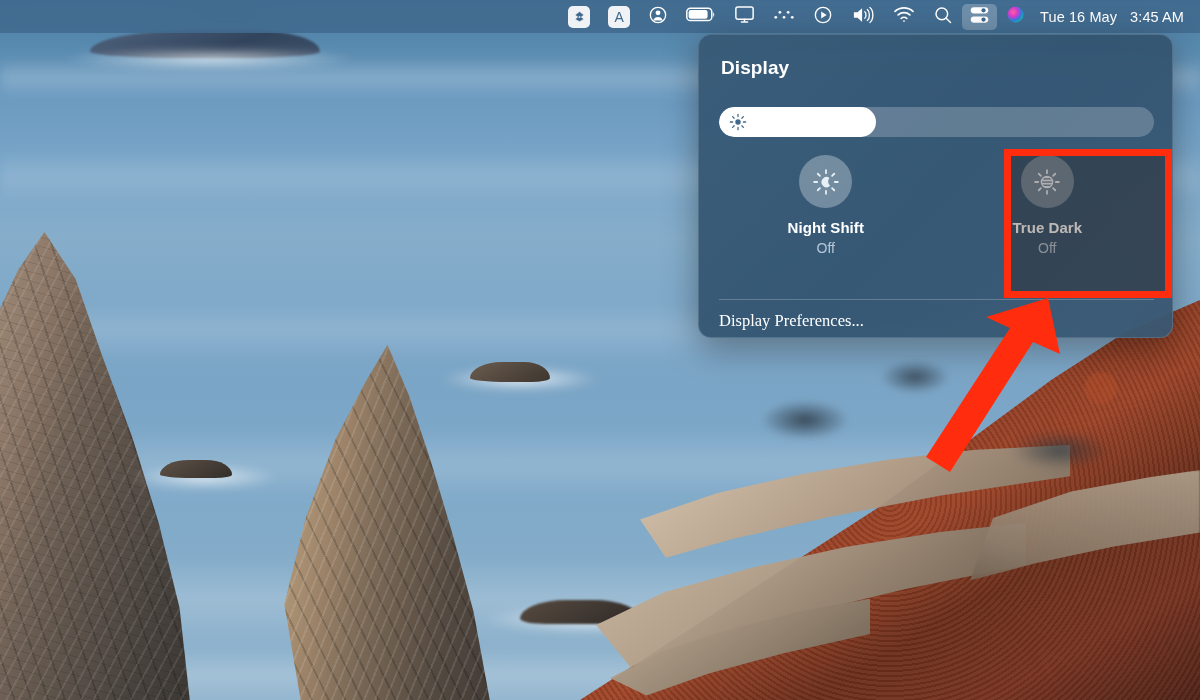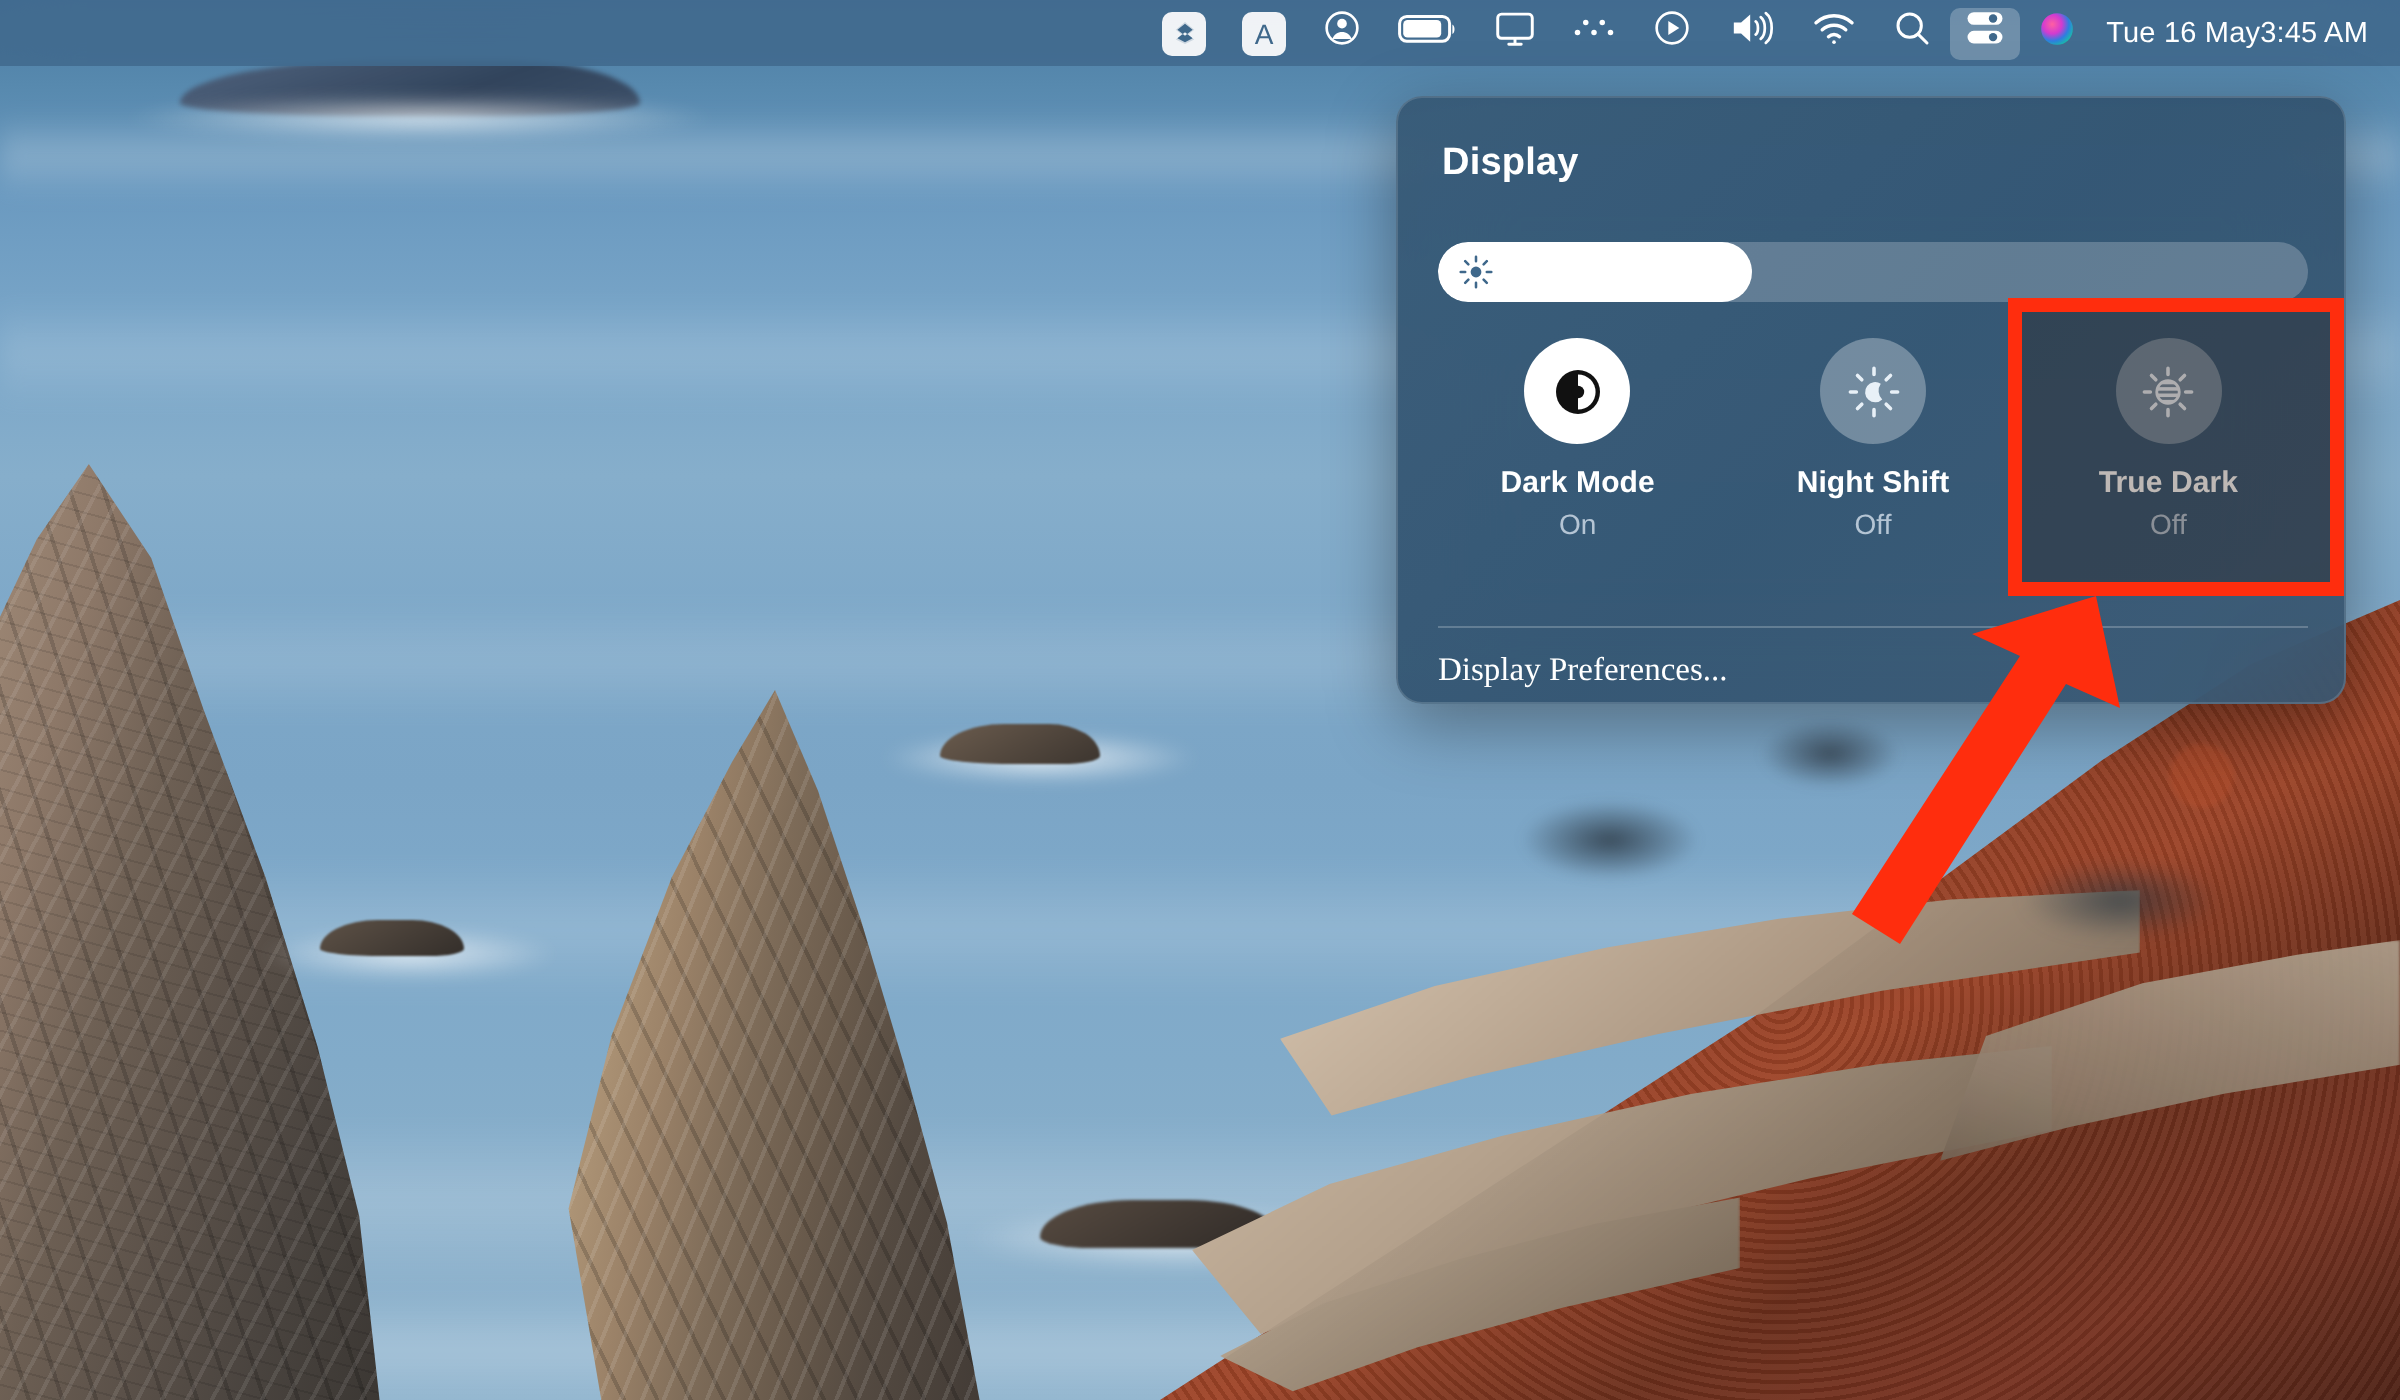--- a/index.html
+++ b/index.html
@@ -178,26 +178,26 @@
     background:rgba(255,255,255,.92);
     display:flex; align-items:center; justify-content:center;
     color:#3f688b;
   }
   .mb-active {
     background:rgba(255,255,255,.24);
     border-radius:5px; height:26px; padding:0 7px;
   }
   .mb-clock {
     color:#fff; font-size:14.5px; letter-spacing:.1px;
-    display:flex; padding-left:6px; padding-right:2px;
+    display:flex; gap:13px; padding-left:6px; padding-right:2px;
   }
 
   
   #display-panel {
-    position:absolute; left:698px; top:48px; width:475px; height:304px;
+    position:absolute; left:698px; top:34px; width:475px; height:304px;
     border-radius:13px;
     background:linear-gradient(135deg, rgba(54,88,116,.93) 0%, rgba(49,82,110,.93) 50%, rgba(56,86,112,.93) 100%);
     backdrop-filter:blur(26px) saturate(130%);
     border:1px solid rgba(255,255,255,.14);
     box-shadow:0 10px 34px rgba(0,0,0,.36);
     z-index:25;
     overflow:hidden;
   }
   .panel-title {
     position:absolute; left:22px; top:22px;
@@ -440,31 +440,20 @@
     <span class="slider-sun">
       <svg width="18" height="18" viewBox="0 0 24 24" fill="none" stroke="#3f688b" stroke-width="1.7" stroke-linecap="round">
         <circle cx="12" cy="12" r="3.6" fill="#3f688b" stroke="none"></circle>
         <path d="M12 1.8v3M12 19.2v3M1.8 12h3M19.2 12h3M4.8 4.8l2.1 2.1M17.1 17.1l2.1 2.1M19.2 4.8l-2.1 2.1M6.9 17.1l-2.1 2.1"></path>
       </svg>
     </span>
   </div>
 
   <div class="toggles">
 
-    <div class="toggle">
-      <div class="toggle-circle tc-on">
-        <svg width="32" height="32" viewBox="0 0 32 32">
-          <circle cx="16" cy="16" r="11" fill="#111111"></circle>
-          <path d="M16 7.2a8.8 8.8 0 0 1 0 17.6z" fill="#ffffff"></path>
-          <circle cx="16" cy="16" r="3.1" fill="#111111"></circle>
-        </svg>
-      </div>
-      <div class="toggle-label">Dark Mode</div>
-      <div class="toggle-state">On</div>
-    </div>
 
     <div class="toggle">
       <div class="toggle-circle tc-off">
         <svg width="30" height="30" viewBox="0 0 32 32" fill="none" stroke="#e8f0f7" stroke-width="1.9" stroke-linecap="round">
           <path d="M19.6 11.6a5.4 5.4 0 1 0 .8 8.4 6.6 6.6 0 0 1-.8-8.4z" fill="#e8f0f7" stroke="none"></path>
           <path d="M16 3.4v3.2M16 25.4v3.2M3.4 16h3.2M25.4 16h3.2M7.2 7.2l2.3 2.3M22.5 22.5l2.3 2.3M24.8 7.2l-2.3 2.3M9.5 22.5l-2.3 2.3"></path>
         </svg>
       </div>
       <div class="toggle-label">Night Shift</div>
       <div class="toggle-state">Off</div>

